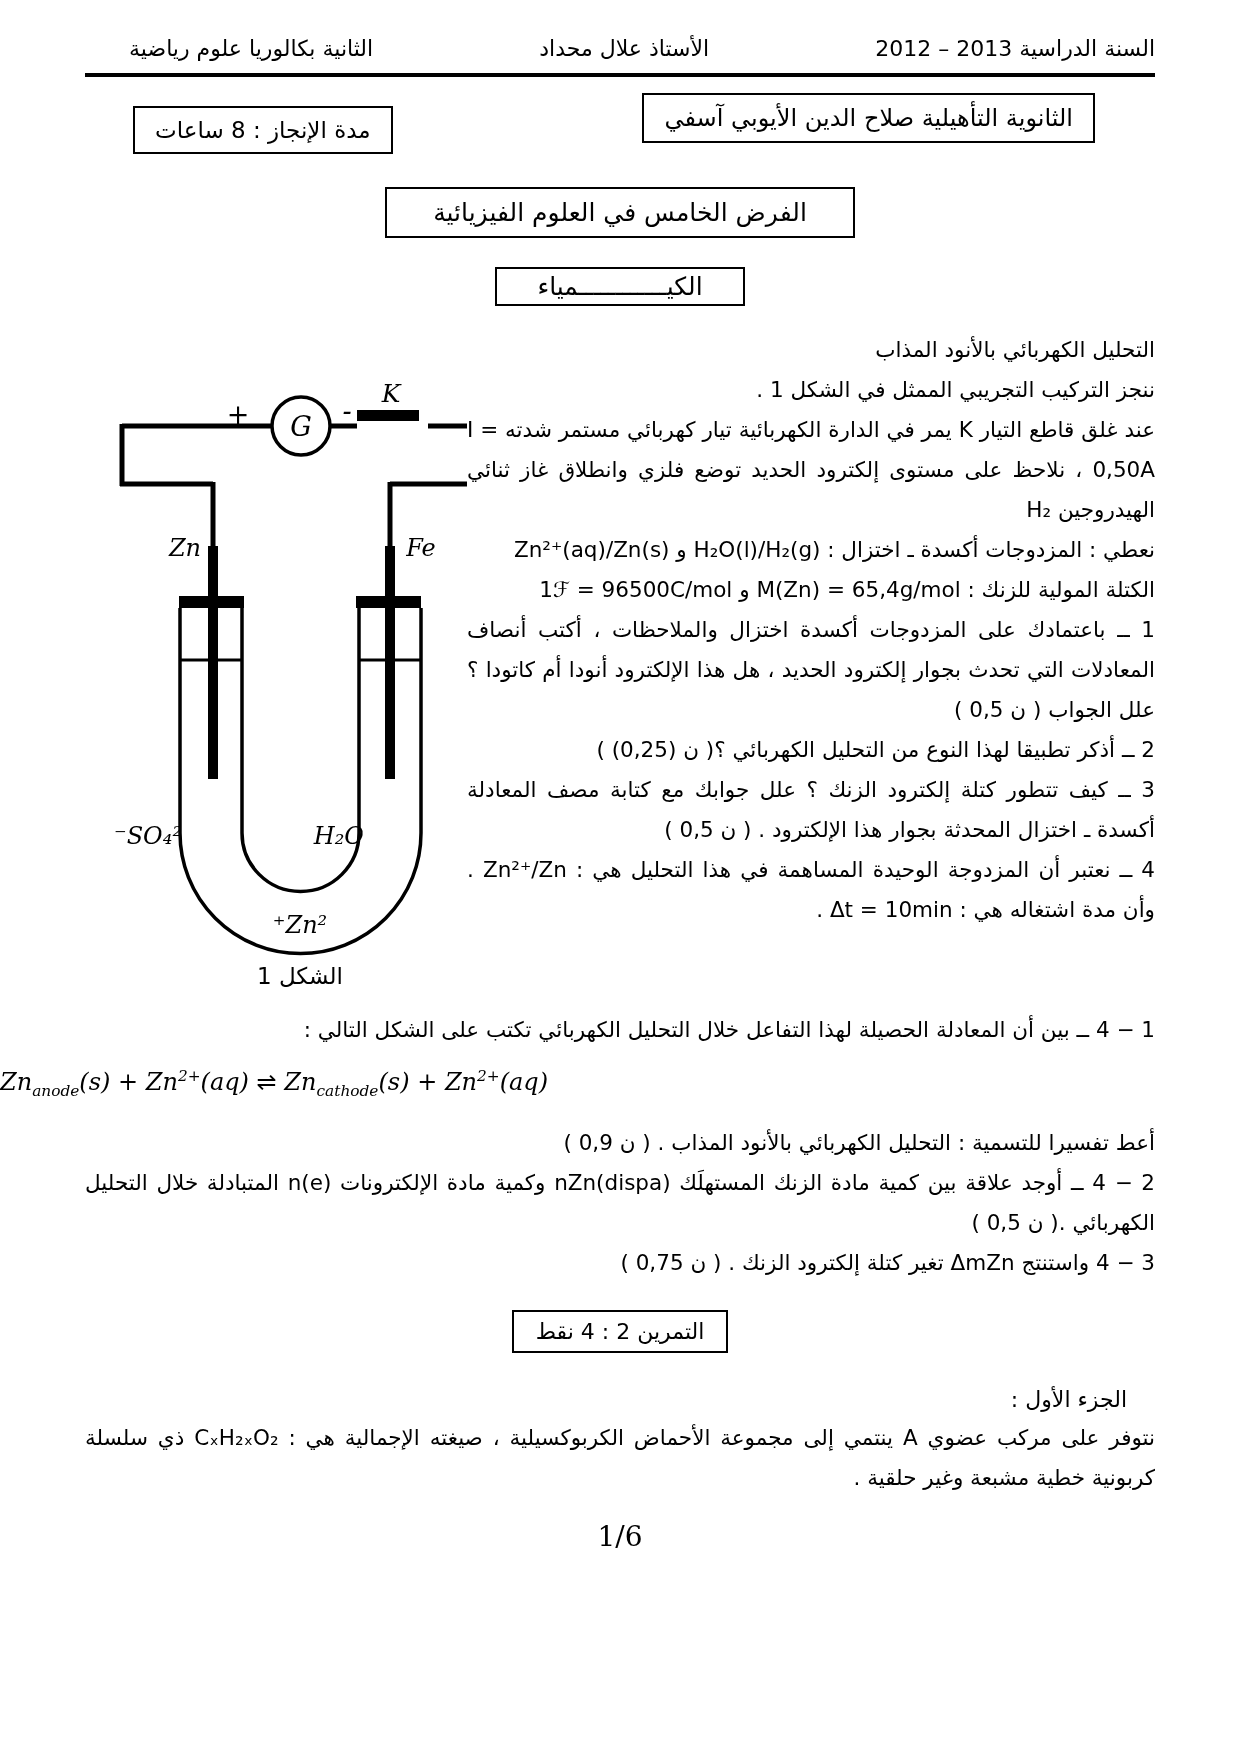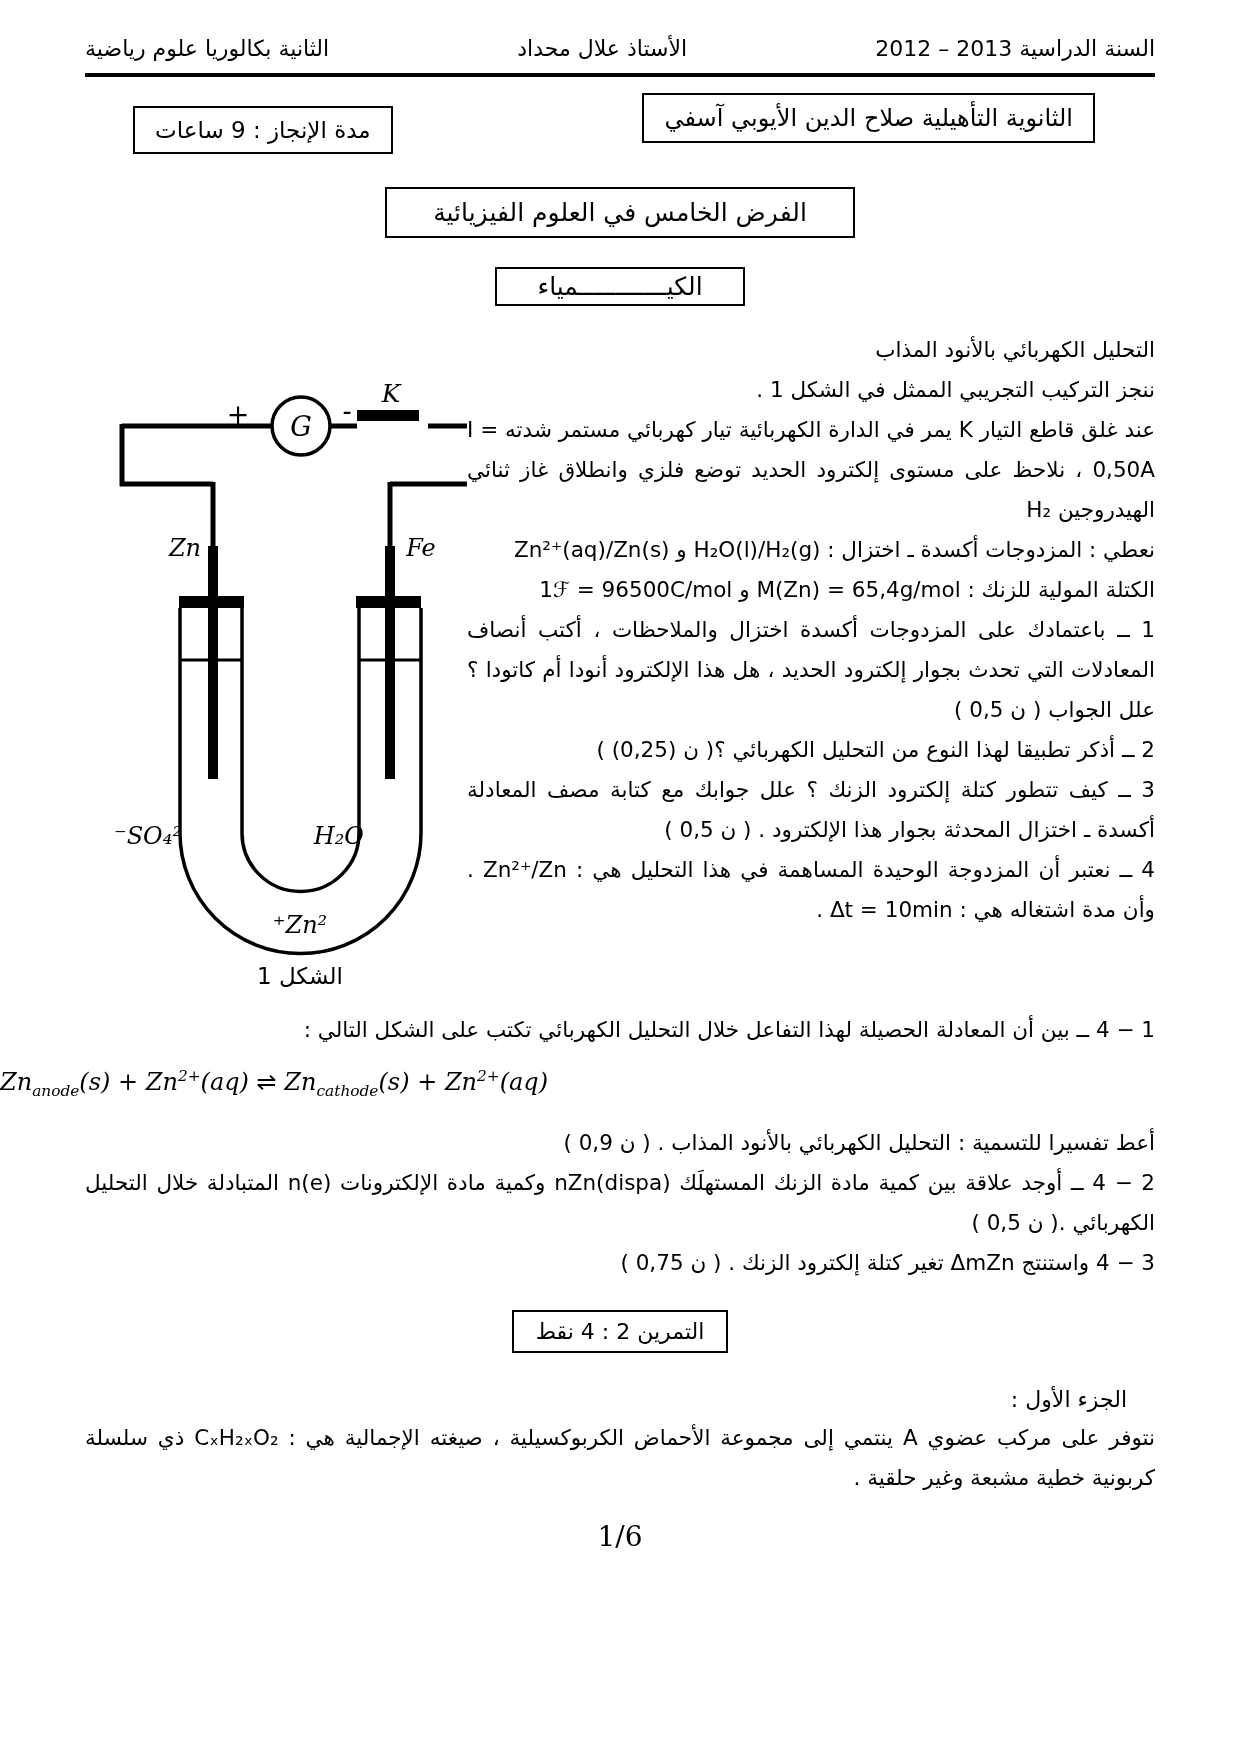--- a/index.html
+++ b/index.html
@@ -7,21 +7,21 @@
     position:relative; width:1240px; height:1754px; margin:0 auto;
     background:#ffffff; color:#000;
     font-family:"DejaVu Sans", sans-serif;
     overflow:hidden;
   }
   .hdr {
     display:flex; direction:rtl; justify-content:space-between; align-items:flex-end;
     margin:36px 85px 0 85px; padding-bottom:12px; border-bottom:4px solid #000;
     font-size:22px;
   }
-  .hdr span { white-space:nowrap; }
+  .hdr span { white-space:nowrap;margin-left:44px; }
   .boxrow {
     display:flex; direction:rtl; justify-content:space-between; align-items:flex-start;
     margin:16px 145px 0 133px;
   }
   .bbox {
     border:2.5px solid #000; padding:9px 20px; font-size:24px; direction:rtl;
     background:#fff; white-space:nowrap;
   }
   .bbox.small { margin-top:13px; font-size:23px; }
   .centerline { text-align:center; }
@@ -60,21 +60,21 @@
 <div class="page">
 
   <div class="hdr">
     <span>السنة الدراسية ‪2012 – 2013‬</span>
     <span>الأستاذ علال محداد</span>
     <span>الثانية بكالوريا علوم رياضية</span>
   </div>
 
   <div class="boxrow">
     <div class="bbox">الثانوية التأهيلية صلاح الدين الأيوبي آسفي</div>
-    <div class="bbox small">مدة الإنجاز : 9 ساعات</div>
+    <div class="bbox small">مدة الإنجاز : 8 ساعات</div>
   </div>
 
   <div class="centerline title1">
     <div class="bbox" style="display:inline-block">الفرض الخامس في العلوم الفيزيائية</div>
   </div>
 
   <div class="centerline title2">
     <div class="bbox" style="display:inline-block">الكيــــــــــــمياء</div>
   </div>
 

